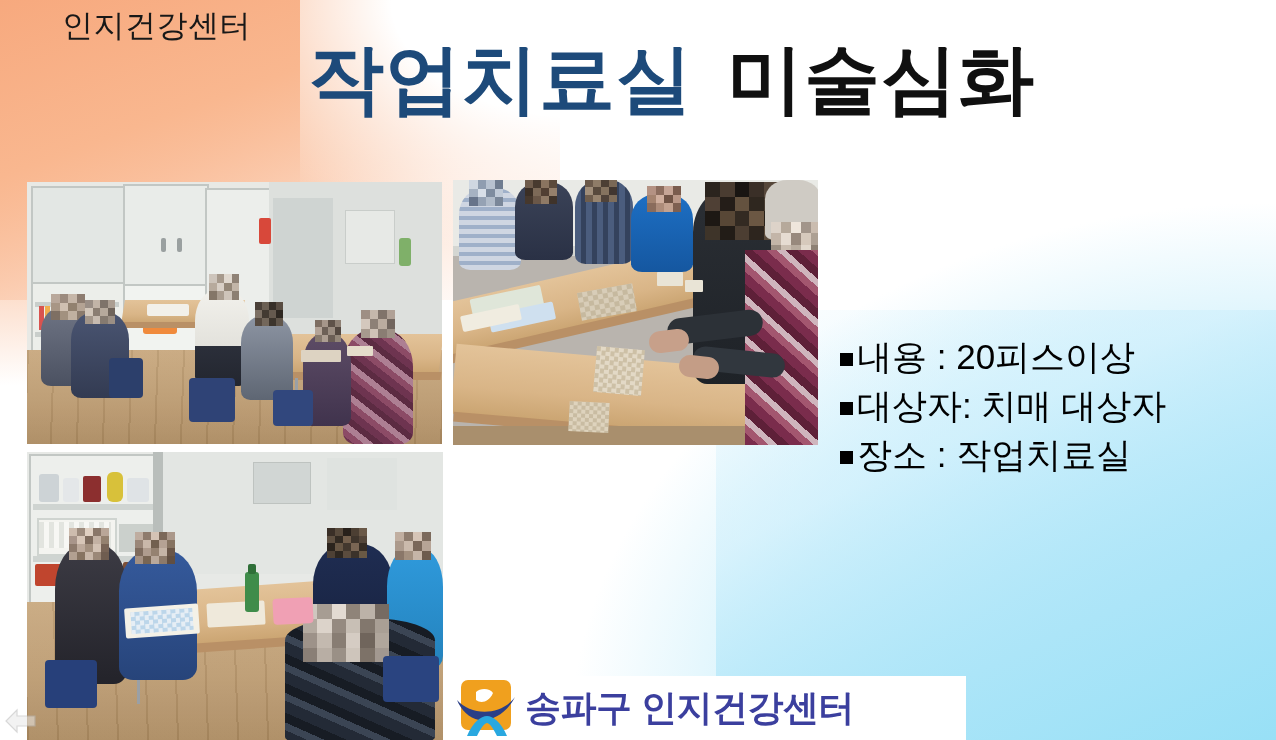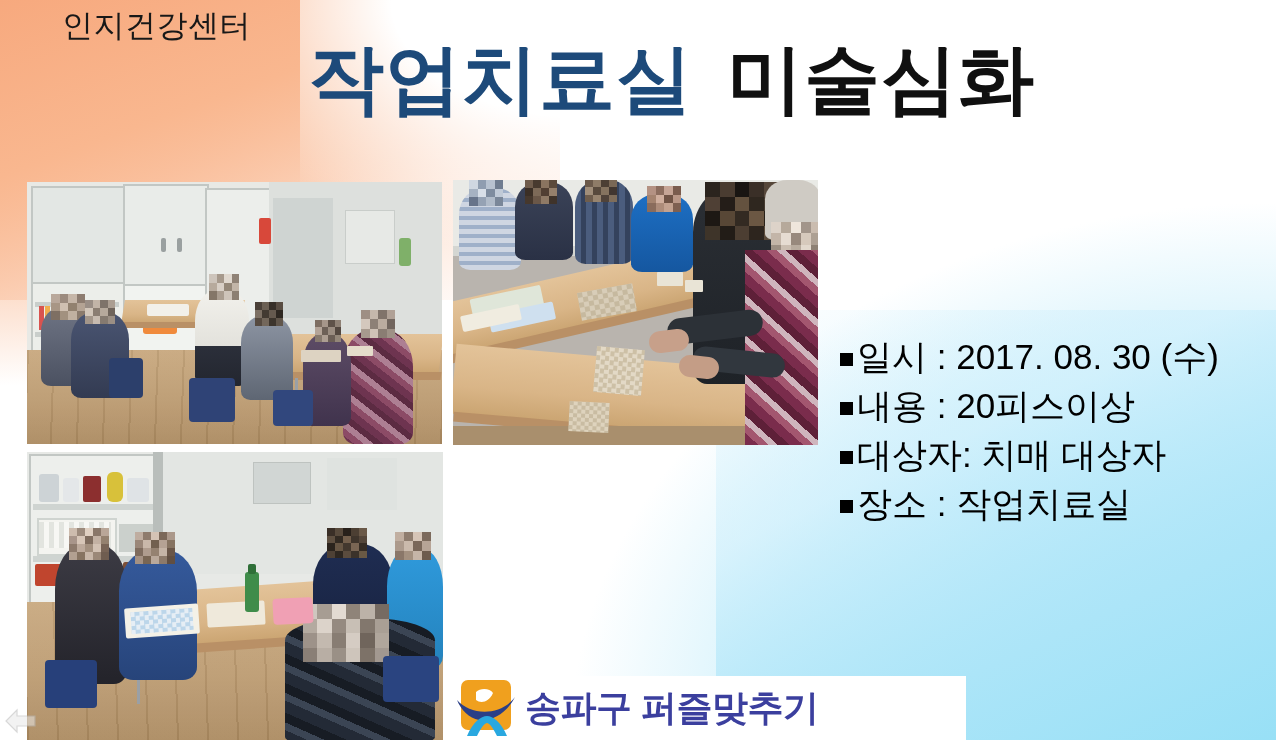--- a/index.html
+++ b/index.html
@@ -672,23 +672,20 @@
       <div class="paper" style="left:180px; top:150px; width:58px; height:24px; background:#efe9db; transform:rotate(-3deg);"></div>
       <div style="position:absolute;left:246px;top:146px;width:40px;height:26px;background:#f0a0b4;border-radius:4px;transform:rotate(-3deg);"></div>
 
       <div style="position:absolute;left:218px;top:120px;width:14px;height:40px;background:#3f8c4a;border-radius:3px;"></div>
       <div style="position:absolute;left:221px;top:112px;width:8px;height:10px;background:#2f6f38;border-radius:2px;"></div>
     </div>
   </div>
 
   <div class="bullets">
 
-    <div class="row">
-      <span class="mark"></span><span>일시</span><span> : </span><span>2017. 08. 30 (수)</span>
-    </div>
 
 
     <div class="row">
       <span class="mark"></span><span>내용</span><span> :  </span><span>20피스이상</span>
     </div>
 
     <div class="row">
       <span class="mark"></span><span>대상자</span><span>: </span><span>치매 대상자</span>
     </div>
 
@@ -702,21 +699,21 @@
     <div class="logo-mark">
       <svg viewBox="0 0 58 56" width="58" height="56" aria-hidden="true">
         <rect x="4" y="0" width="50" height="50" rx="7" ry="7" fill="#f0a01e"></rect>
         <path d="M19 12 C23 8, 33 8, 36 13 C32 22, 24 24, 19 20 Z" fill="#ffffff"></path>
         <path d="M0 20 C14 36, 44 36, 58 17 C50 33, 34 42, 22 40 C12 38, 4 30, 0 20 Z" fill="#2b3f87"></path>
         <path d="M10 56 C16 42, 24 36, 30 36 C36 36, 44 42, 50 56 L40 56 C35 46, 32 43, 30 43 C28 43, 25 46, 20 56 Z" fill="#29a8e0"></path>
       </svg>
     </div>
 
     <div class="logo-words">
-      <div class="logo-ko">송파구 퍼즐맞추기</div>
+      <div class="logo-ko">송파구 인지건강센터</div>
     </div>
 
   </div>
 
   <div class="nav-prev">
     <svg viewBox="0 0 34 26" width="34" height="26" aria-hidden="true">
       <path d="M13 2 L13 8 L31 8 L31 18 L13 18 L13 24 L2 13 Z" fill="#e8e8e8" stroke="#b8b8b8" stroke-width="1.2"></path>
     </svg>
   </div>
 

